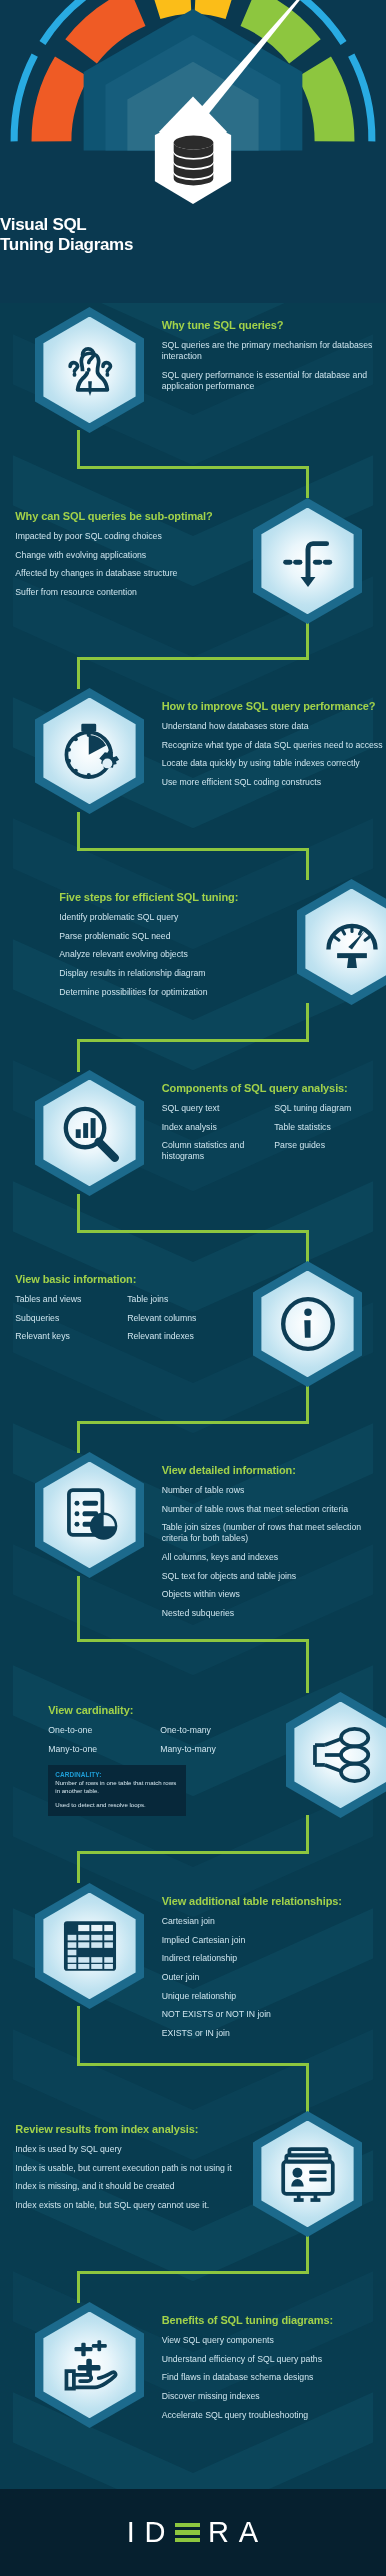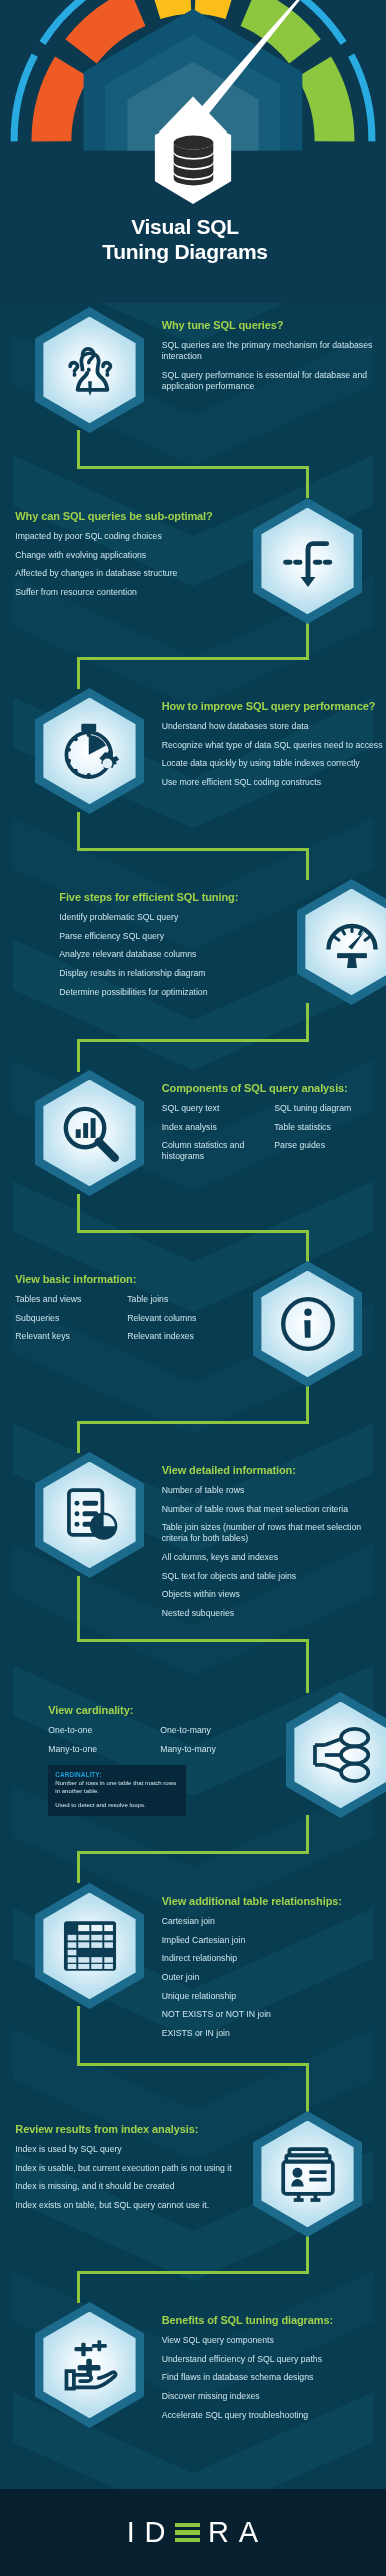--- a/index.html
+++ b/index.html
@@ -48,24 +48,24 @@
     width: 77px; height: 88px;
     background: #ffffff;
     clip-path: polygon(50% 0, 100% 22%, 100% 74%, 50% 100%, 0 74%, 0 22%);
     display: flex; align-items: center; justify-content: center;
   }
   .hdr-hex svg { width: 46px; height: 55px; }
 
   .title {
     position: absolute; z-index: 5;
     left: 0; right: 16px; top: 215px;
-    text-align: center;
+    text-align: left;
     color: #ffffff;
     font-weight: bold;
-    font-size: 21px;
+    font-size: 17px;
     line-height: 1.17;
     letter-spacing: -0.3px;
   }
 
   
   .flow { position: relative; z-index: 2; }
 
   .section {
     position: relative;
     width: 386px;
@@ -351,22 +351,22 @@
               <path d="M70 33L50 62l-6-4z" fill="#0d3d55"></path>
               <rect x="26" y="68" width="48" height="8" fill="#0d3d55"></rect>
               <path d="M44 76h12l2 16H42z" fill="#0d3d55"></path>
             </svg>
           </div>
         </div>
         <div class="text-col">
           <div class="sec-title">Five steps for efficient SQL tuning:</div>
           <ul class="bullets">
             <li>Identify problematic SQL query</li>
-            <li>Parse efficiency SQL query</li>
-            <li>Analyze relevant database columns</li>
+            <li>Parse problematic SQL need</li>
+            <li>Analyze relevant evolving objects</li>
             <li>Display results in relationship diagram</li>
             <li>Determine possibilities for optimization</li>
           </ul>
         </div>
       </div>
       <div class="section left-icon" style="position: absolute; left: 0px; top: 1066px;">
         <div class="icon-col">
           <div class="hexbadge">
             <div class="inner"></div>
             <svg viewBox="0 0 100 100">

